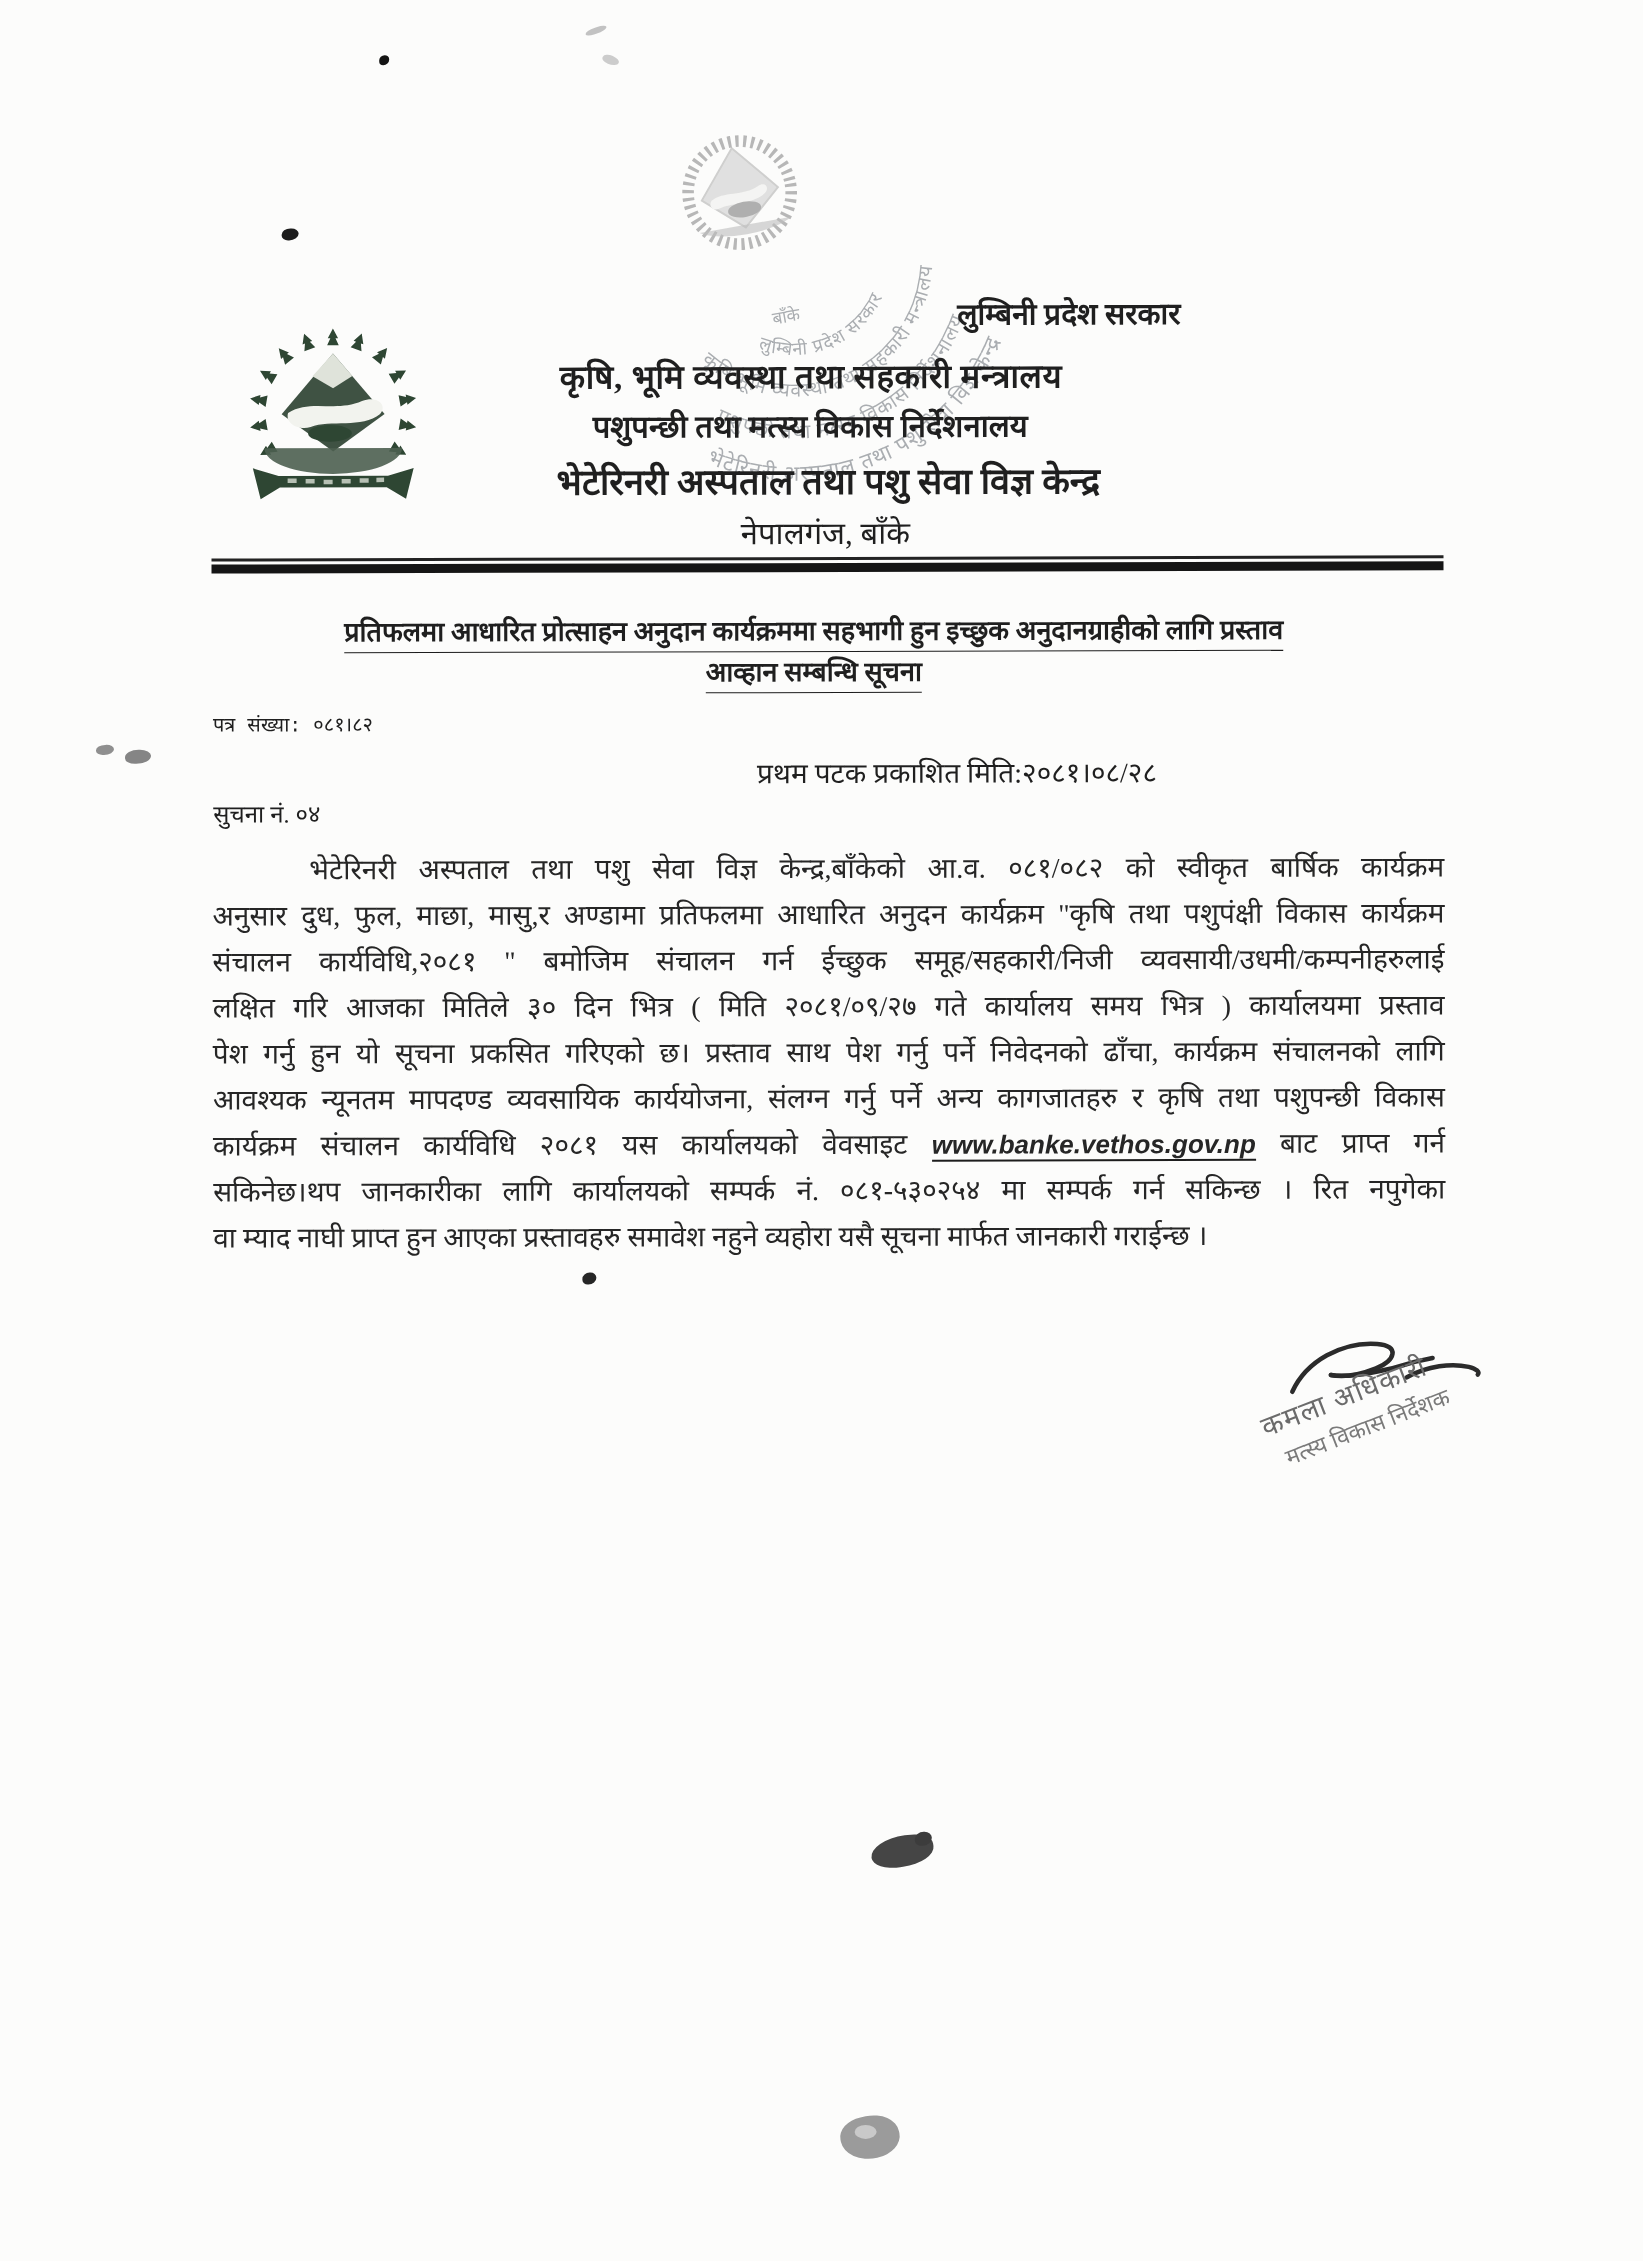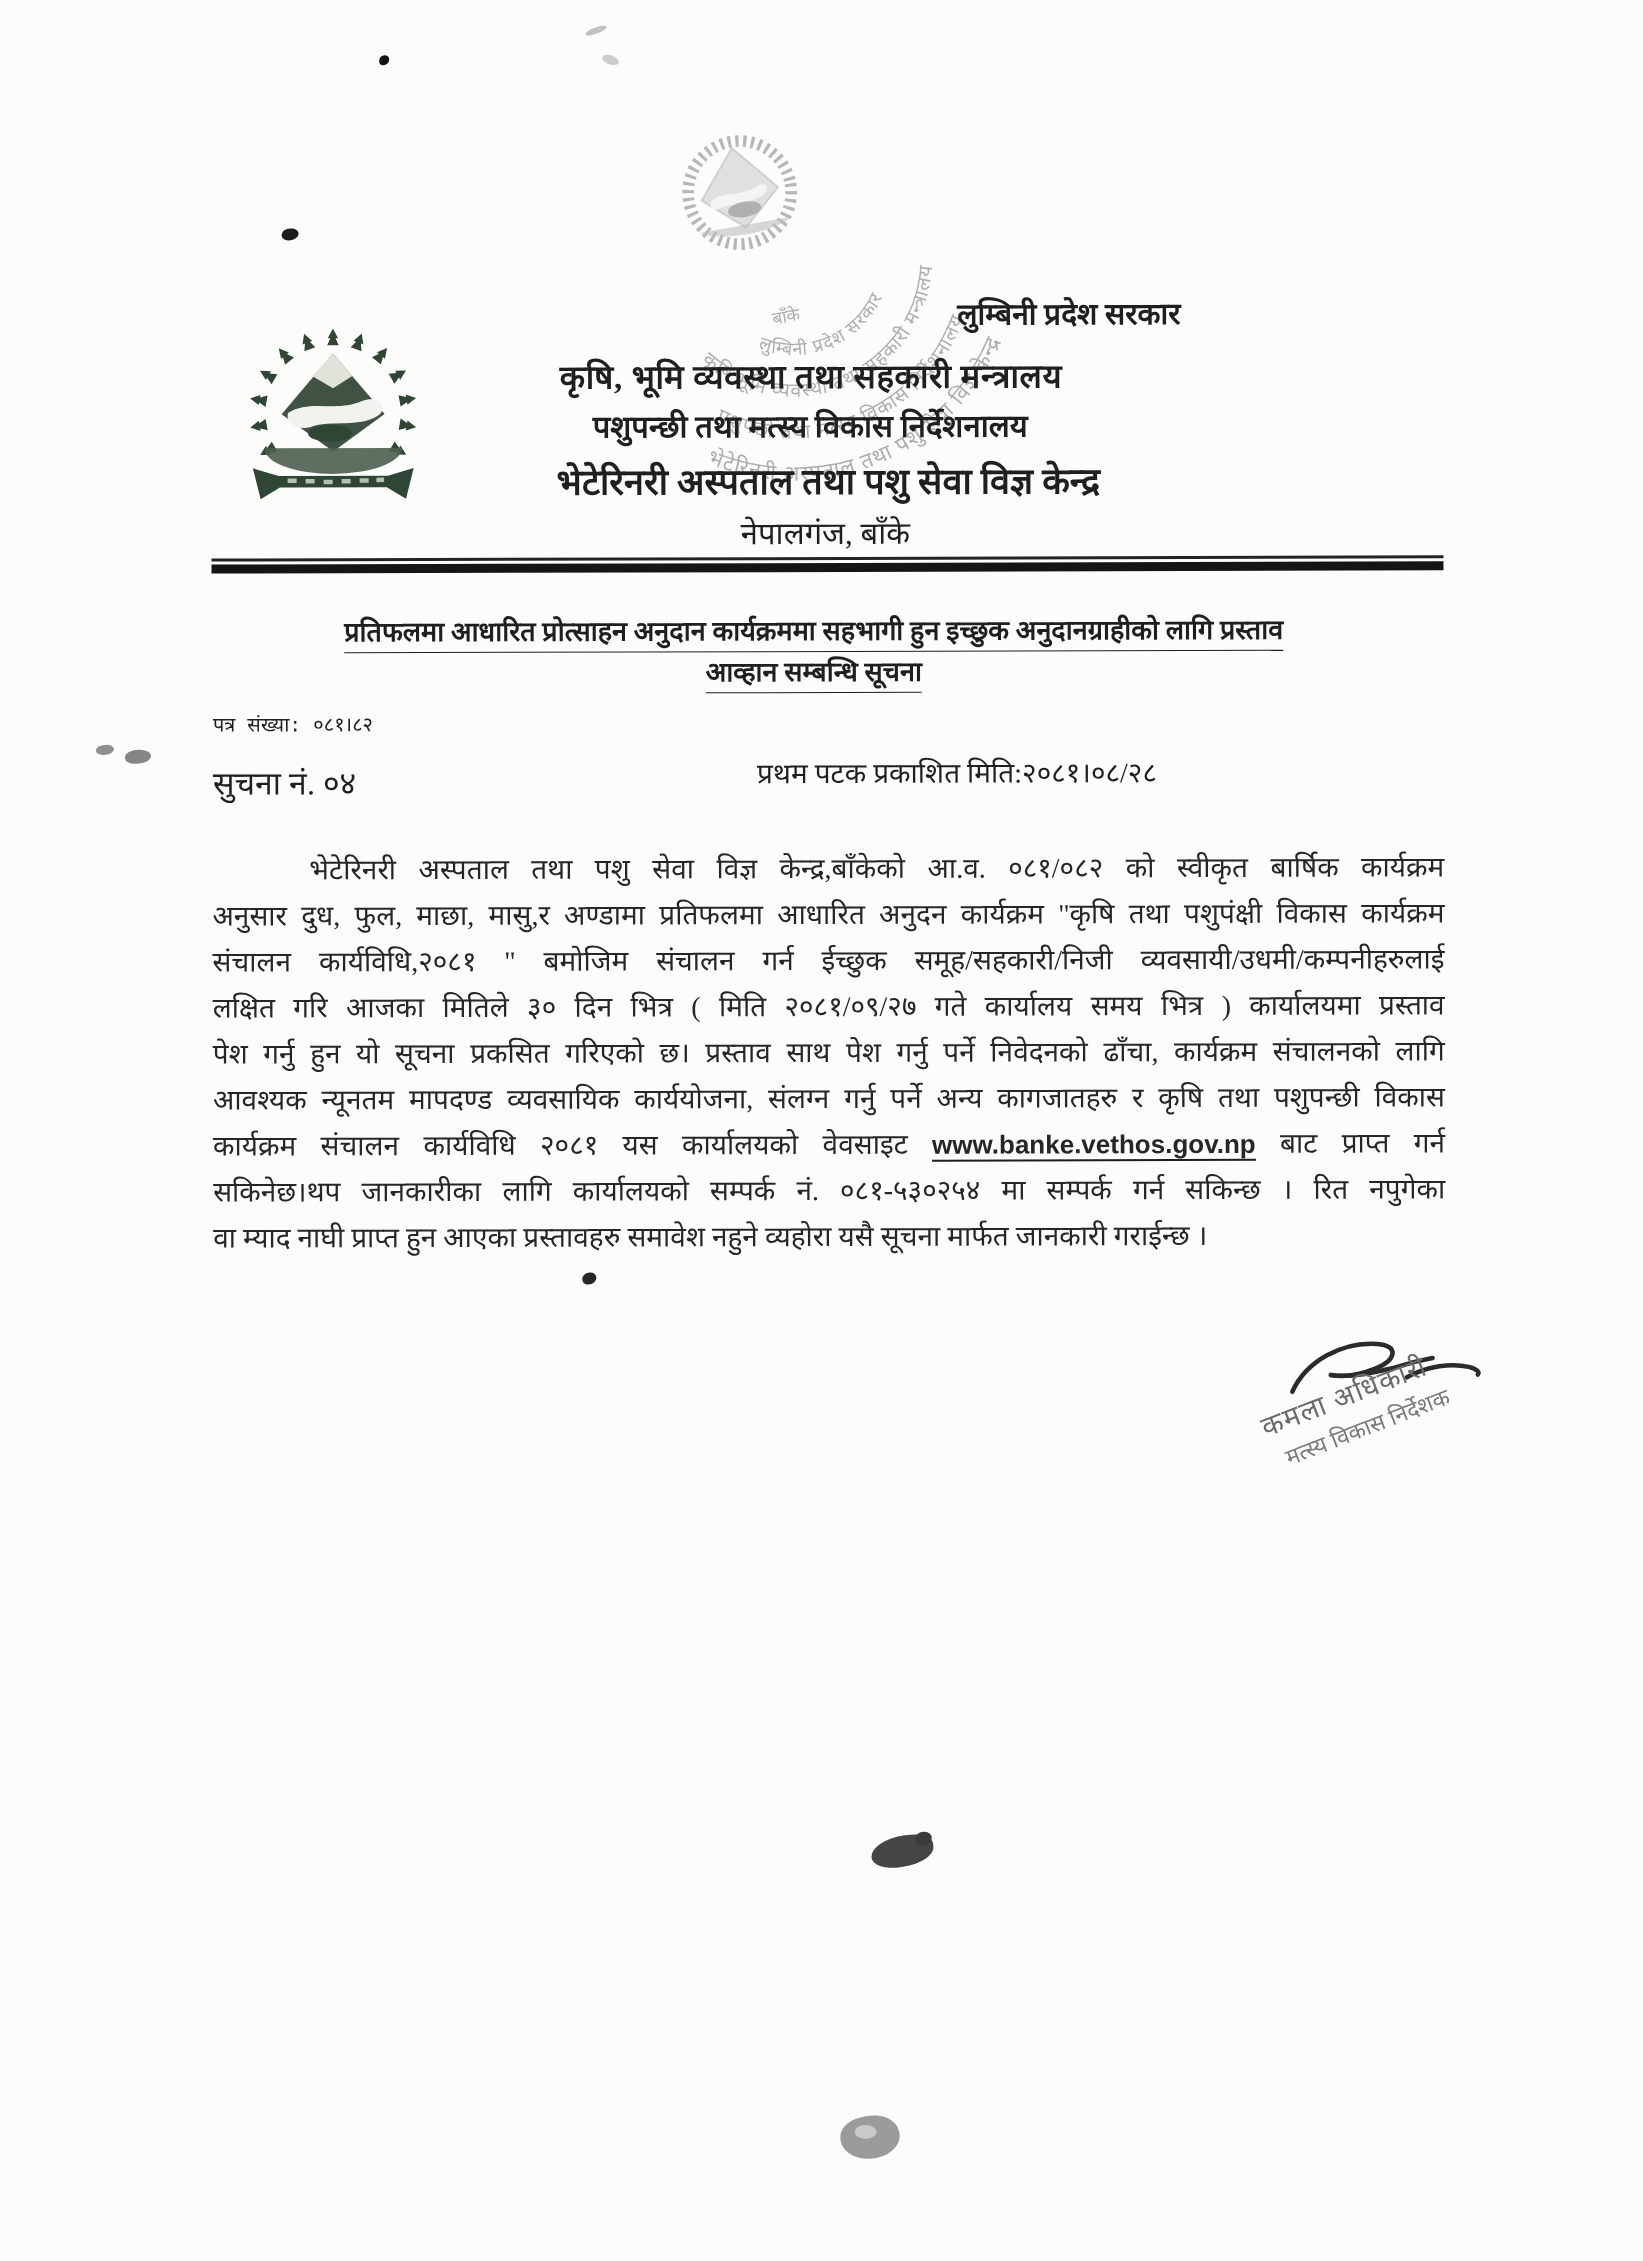--- a/index.html
+++ b/index.html
@@ -25,32 +25,32 @@
   .rule{top:557px;left:213px;width:1232px;height:15.5px;}
   .rule .thin{height:3.2px;background:#232323;}
   .rule .gap{height:2.6px;}
   .rule .thick{height:9px;background:#151515;}
 
   .subj1{top:611px;left:815px;font-size:27px;font-weight:bold;}
   .subj2{top:652px;left:815px;font-size:27px;font-weight:bold;}
   .und{border-bottom:1.9px solid #1d1d1d;padding-bottom:4.5px;}
 
   .ref   {top:709px;left:214px;font-size:20px;font-family:Liberation Mono, monospace;}
-  .notice{top:759px;left:214px;font-size:32px;}
+  .notice{top:795px;left:214px;font-size:24px;}
   .pub   {top:753px;left:758px;font-size:28px;}
 
   .body-par{top:846px;left:213px;width:1232px;font-size:28px;color:#262626;}
   .bline{
     height:46px;line-height:46px;
     text-align:justify;text-align-last:justify;
     white-space:normal;
   }
   .bline.first{text-indent:97px;}
   .bline.last{text-align-last:left;}
-  .url{font-weight:bold;border-bottom:2.6px solid #1d1d1d;font-family:"Liberation Sans","DejaVu Sans",sans-serif;font-size:26px;}
+  .url{font-weight:bold;font-style:italic;border-bottom:2.6px solid #1d1d1d;font-family:"Liberation Sans","DejaVu Sans",sans-serif;font-size:26px;}
 
   
   .stamp-svg{top:26px;left:503px;opacity:.88;}
   
   .emblem-svg{top:315px;left:235px;}
 
   
   .sig-svg{top:1331px;left:1280px;}
   .namestamp{
     top:1408px;left:1267px;width:309px;

